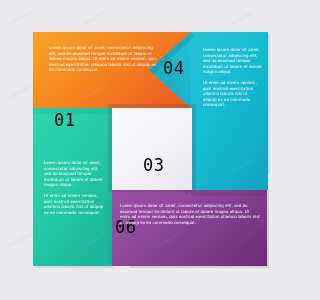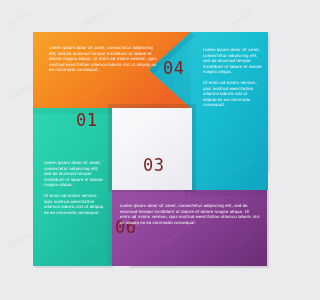--- a/index.html
+++ b/index.html
@@ -23,21 +23,21 @@
     font-size:4.0px;
     line-height:5.6px;
     letter-spacing:0.02px;
     text-align:left;
   }
   .para p{margin:0 0 5.0px 0;}
   .para p:last-child{margin-bottom:0;}
 
   .num{
     position:absolute;
-    color:#7f1d1d;
+    color:#000000;
     font-family:"DejaVu Sans Mono","Liberation Mono",monospace;
     font-size:17px;
     font-weight:400;
     letter-spacing:0.5px;
     line-height:1;
     user-select:none;
   }
 
   .wm{
     position:absolute;
@@ -177,21 +177,21 @@
       <rect x="112" y="108" width="80" height="82" fill="url(#gCenter)"></rect>
     </g>
 
   </svg>
 
   <div class="htmlLayer">
 
     <div class="para" style="left:49px;top:45px;width:112px;">
       <p>Lorem ipsum dolor sit amet, consectetur adipiscing elit, sed do eiusmod tempor incididunt ut labore et dolore magna aliqua. Ut enim ad minim veniam, quis nostrud exercitation ullamco laboris nisi ut aliquip ex ea commodo consequat.</p>
     </div>
-    <div class="num" style="left:76px;top:112px;">01</div>
+    <div class="num" style="left:54px;top:112px;">01</div>
 
     <div class="para" style="left:203px;top:47px;width:59px;">
       <p>Lorem ipsum dolor sit amet, consectetur adipiscing elit, sed do eiusmod tempor incididunt ut labore et dolore magna aliqua.</p>
       <p>Ut enim ad minim veniam, quis nostrud exercitation ullamco laboris nisi ut aliquip ex ea commodo consequat.</p>
     </div>
     <div class="num" style="left:163px;top:60px;">04</div>
 
     <div class="para" style="left:44px;top:160px;width:60px;">
       <p>Lorem ipsum dolor sit amet, consectetur adipiscing elit, sed do eiusmod tempor incididunt ut labore et dolore magna aliqua.</p>
       <p>Ut enim ad minim veniam, quis nostrud exercitation ullamco laboris nisi ut aliquip ex ea commodo consequat.</p>

